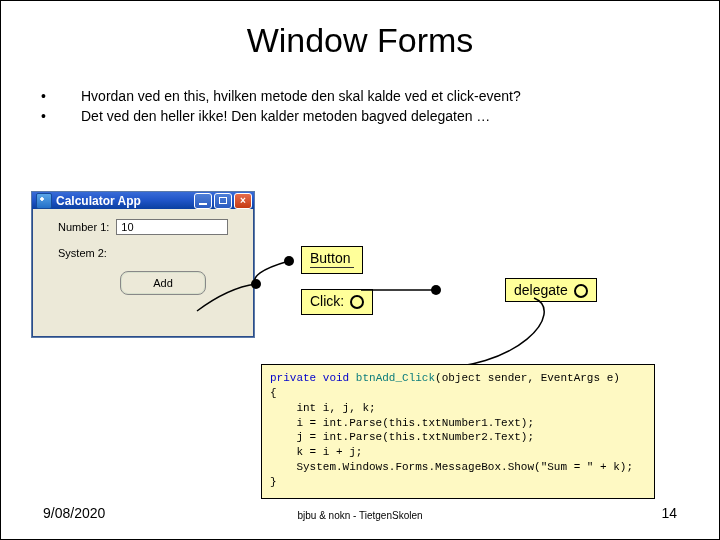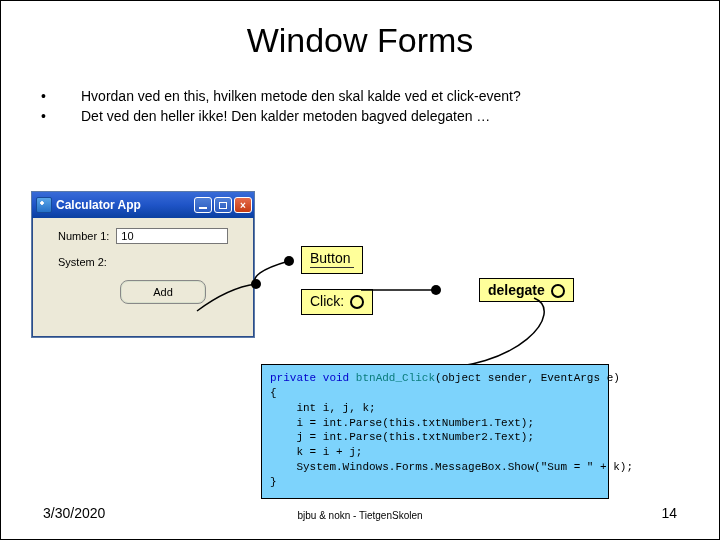--- a/index.html
+++ b/index.html
@@ -35,21 +35,21 @@
     position: absolute;
     left: 30px;
     top: 190px;
     width: 222px;
     height: 145px;
     border: 1px solid #5b7aa8;
     box-shadow: 0 0 0 1px #2a4c8a inset;
     background: #ece9d8;
   }
   .titlebar {
-    height: 26px;
+    height: 17px;
     background: linear-gradient(to bottom, #386bd7, #1f54c7 50%, #0a3fa0);
     display: flex;
     align-items: center;
     padding: 0 2px 0 4px;
     color: #fff;
     font-size: 12px;
     font-weight: bold;
   }
   .titlebar-icon {
     width: 14px;
@@ -121,21 +121,21 @@
   
   .ybox {
     position:absolute;
     background:#ffff9a;
     border:1px solid #000;
     padding: 3px 8px;
     font-size:14px;
   }
   .button-box { left: 300px; top: 245px; }
   .click-box  { left: 300px; top: 288px; height:18px; }
-  .delegate-box { left: 478px; top: 277px; font-weight: bold; }
+  .delegate-box { left: 504px; top: 277px; }
   .ring {
     display:inline-block;
     width:10px; height:10px;
     border:2px solid #000;
     border-radius:50%;
     vertical-align:middle;
     margin-left:2px;
   }
   .solid-dot {
     position:absolute;
@@ -150,23 +150,23 @@
     position:absolute;
     left:0; top:0;
     width:720px; height:540px;
     pointer-events:none;
   }
   
   .code-box {
     position:absolute;
     left: 260px;
     top: 363px;
-    width: 348px;
+    width: 394px;
     padding: 6px 8px 8px 8px;
-    background:#7dd3fc;
+    background:#fef9c3;
     border:1px solid #000;
     font-family: "Courier New", monospace;
     font-size: 11px;
     line-height: 1.35;
     white-space: pre;
     box-sizing:border-box;
   }
   .code-box .kw { color: #0000cc; }
   .code-box .fn { color: #0b7c7c; }
   .footer-date {
@@ -259,15 +259,15 @@
 
 <div class="code-box"><span class="kw">private void </span><span class="fn">btnAdd_Click</span><span>(object sender, EventArgs e)</span>
 <span>{</span>
 <span>    int i, j, k;</span>
 <span>    i = int.Parse(this.txtNumber1.Text);</span>
 <span>    j = int.Parse(this.txtNumber2.Text);</span>
 <span>    k = i + j;</span>
 <span>    System.Windows.Forms.MessageBox.Show("Sum = " + k);</span>
 <span>}</span></div>
 
-<div class="footer-date">3/30/2020</div>
+<div class="footer-date">9/08/2020</div>
 <div class="footer-center">bjbu &amp; nokn - TietgenSkolen</div>
 <div class="footer-page">14</div>
 
 </body></html>

